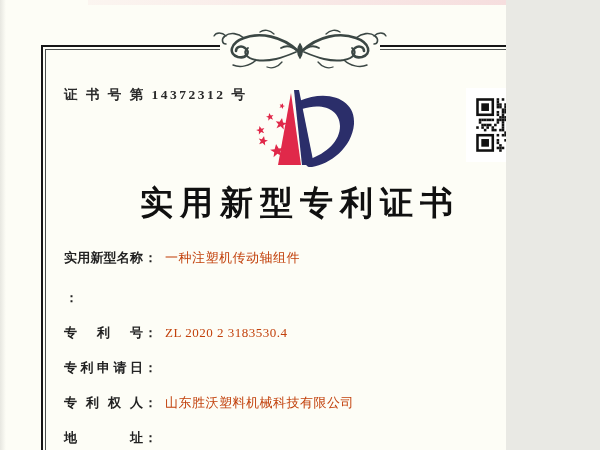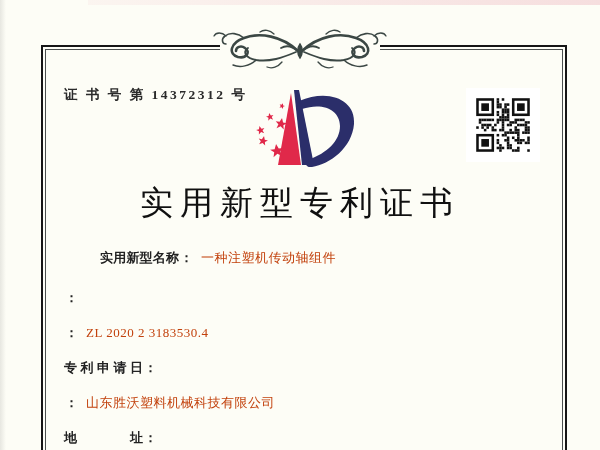--- a/index.html
+++ b/index.html
@@ -1,17 +1,17 @@
 <!DOCTYPE html>
 <html><head>
 <meta charset="utf-8">
 <style>
   html,body{margin:0;padding:0;background:#e9e9e4;}
   #page{
-    position:relative;width:600px;height:450px;overflow:hidden;
+    position:relative;width:506px;height:450px;overflow:hidden;
     background:#fdfdf6;
     font-family:"Liberation Serif","DejaVu Serif",serif;
     color:#1d1d1d;
   }
   
   .scan-edge-top{
     position:absolute;top:0;left:88px;right:0;height:5px;
     background:linear-gradient(to right, rgba(246,221,222,.25), rgba(244,214,216,.8));
   }
   .scan-edge-left{
@@ -36,32 +36,32 @@
     white-space:nowrap;
   }
   .logo{
     position:absolute;left:233px;top:88px;width:134px;height:82px;
   }
   .qr{
     position:absolute;left:466px;top:88px;width:74px;height:74px;background:#fff;
   }
   .title{
     position:absolute;left:0;top:181px;width:600px;
-    text-align:center;font-size:33px;font-weight:normal;letter-spacing:7px;
+    text-align:center;font-size:33px;font-weight:bold;letter-spacing:7px;
     color:#101010;white-space:nowrap;
   }
   .fields{
     position:absolute;left:64px;top:248px;width:486px;
     font-size:13px;
   }
   .field-row{
     display:flex;align-items:baseline;line-height:20px;margin-bottom:15px;
     white-space:nowrap;
   }
-  .field-row:first-child{margin-bottom:20px;margin-left:36px;}
+  .field-row:first-child{margin-bottom:20px;}
   .field-label{
     display:inline-block;width:79px;
     text-align:justify;text-align-last:justify;
     font-weight:600;color:#222;
   }
   .field-colon{font-weight:600;color:#222;margin-left:1px;}
   .field-value{margin-left:8px;font-weight:500;color:#c2410c;letter-spacing:.5px;}
 </style>
 </head>
 <body>
@@ -258,28 +258,30 @@
   <div class="fields">
     <div class="field-row">
       <span class="field-label">实用新型名称</span>
         <span class="field-colon">：</span>
       <span class="field-value">一种注塑机传动轴组件</span>
     </div>
     <div class="field-row">
         <span class="field-colon">：</span>
     </div>
     <div class="field-row">
+      <span class="field-label">专利号</span>
         <span class="field-colon">：</span>
       <span class="field-value">ZL 2020 2 3183530.4</span>
     </div>
     <div class="field-row">
       <span class="field-label">专利申请日</span>
         <span class="field-colon">：</span>
     </div>
     <div class="field-row">
+      <span class="field-label">专利权人</span>
         <span class="field-colon">：</span>
       <span class="field-value">山东胜沃塑料机械科技有限公司</span>
     </div>
     <div class="field-row">
       <span class="field-label">地址</span>
         <span class="field-colon">：</span>
     </div>
   </div>
 
 </div>

